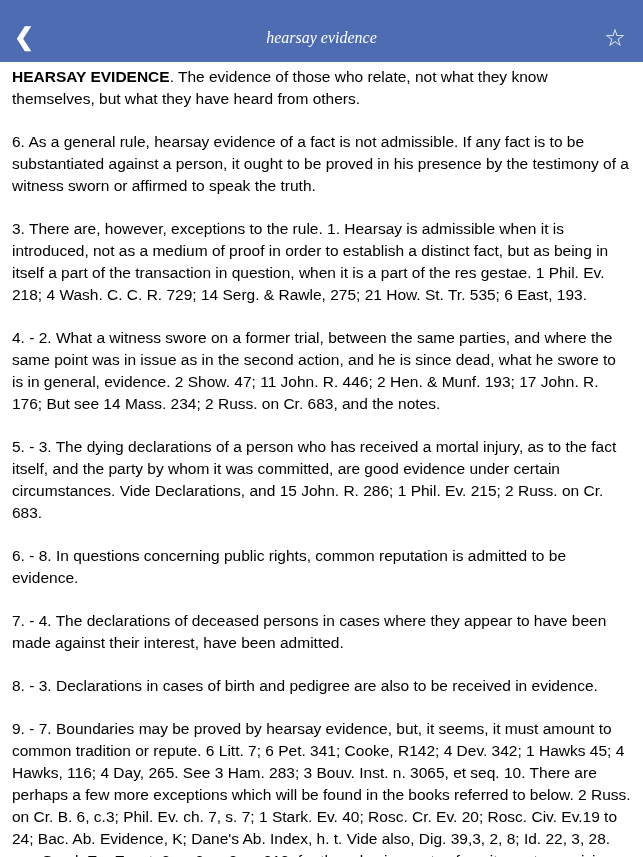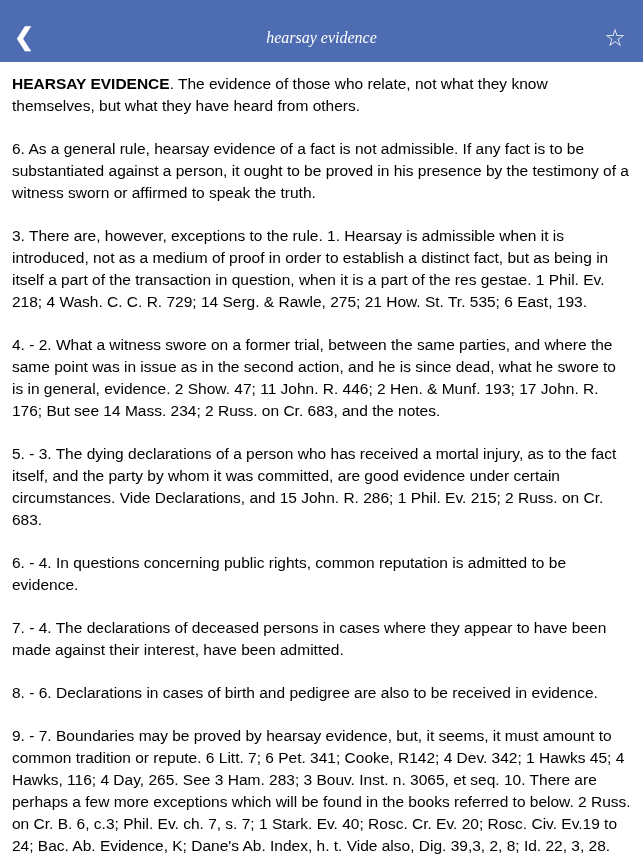--- a/index.html
+++ b/index.html
@@ -51,21 +51,21 @@
     color: #ffffff;
     font-size: 24px;
     cursor: pointer;
     line-height: 1;
   }
 
   .content {
     flex: 1;
     background: #ffffff;
     overflow-y: auto;
-    padding: 11px 12px 20px 12px;
+    padding: 4px 12px 20px 12px;
     color: #000000;
     font-size: 15.5px;
     line-height: 1.42;
   }
   .content p { margin: 0 0 21px 0; }
   .content p:last-child { margin-bottom: 0; }
   .term { font-weight: bold; }
 </style>
 </head>
 <body>
@@ -83,19 +83,19 @@
   </div>
 
   <div class="content">
     <p>
       <span class="term">HEARSAY EVIDENCE</span><span>. The evidence of those who relate, not what they know themselves, but what they have heard from others.</span>
     </p>
     <p>6. As a general rule, hearsay evidence of a fact is not admissible. If any fact is to be substantiated against a person, it ought to be proved in his presence by the testimony of a witness sworn or affirmed to speak the truth.</p>
     <p>3. There are, however, exceptions to the rule. 1. Hearsay is admissible when it is introduced, not as a medium of proof in order to establish a distinct fact, but as being in itself a part of the transaction in question, when it is a part of the res gestae. 1 Phil. Ev. 218; 4 Wash. C. C. R. 729; 14 Serg. &amp; Rawle, 275; 21 How. St. Tr. 535; 6 East, 193.</p>
     <p>4. - 2. What a witness swore on a former trial, between the same parties, and where the same point was in issue as in the second action, and he is since dead, what he swore to is in general, evidence. 2 Show. 47; 11 John. R. 446; 2 Hen. &amp; Munf. 193; 17 John. R. 176; But see 14 Mass. 234; 2 Russ. on Cr. 683, and the notes.</p>
     <p>5. - 3. The dying declarations of a person who has received a mortal injury, as to the fact itself, and the party by whom it was committed, are good evidence under certain circumstances. Vide Declarations, and 15 John. R. 286; 1 Phil. Ev. 215; 2 Russ. on Cr. 683.</p>
-    <p>6. - 4. In questions concerning public rights, common reputation is admitted to be evidence.</p>
+    <p>6. - 8. In questions concerning public rights, common reputation is admitted to be evidence.</p>
     <p>7. - 4. The declarations of deceased persons in cases where they appear to have been made against their interest, have been admitted.</p>
-    <p>8. - 6. Declarations in cases of birth and pedigree are also to be received in evidence.</p>
+    <p>8. - 3. Declarations in cases of birth and pedigree are also to be received in evidence.</p>
     <p>9. - 7. Boundaries may be proved by hearsay evidence, but, it seems, it must amount to common tradition or repute. 6 Litt. 7; 6 Pet. 341; Cooke, R142; 4 Dev. 342; 1 Hawks 45; 4 Hawks, 116; 4 Day, 265. See 3 Ham. 283; 3 Bouv. Inst. n. 3065, et seq. 10. There are perhaps a few more exceptions which will be found in the books referred to below. 2 Russ. on Cr. B. 6, c.3; Phil. Ev. ch. 7, s. 7; 1 Stark. Ev. 40; Rosc. Cr. Ev. 20; Rosc. Civ. Ev.19 to 24; Bac. Ab. Evidence, K; Dane's Ab. Index, h. t. Vide also, Dig. 39,3, 2, 8; Id. 22, 3, 28. see Gresl. Eq. Ev. pt. 2, c. 3, s. 3, p. 218, for the rules in courts of equity, as to receiving hearsay evidence 20 Am. Jur.68.</p>
   </div>
 
 </div>
 
 </body></html>

